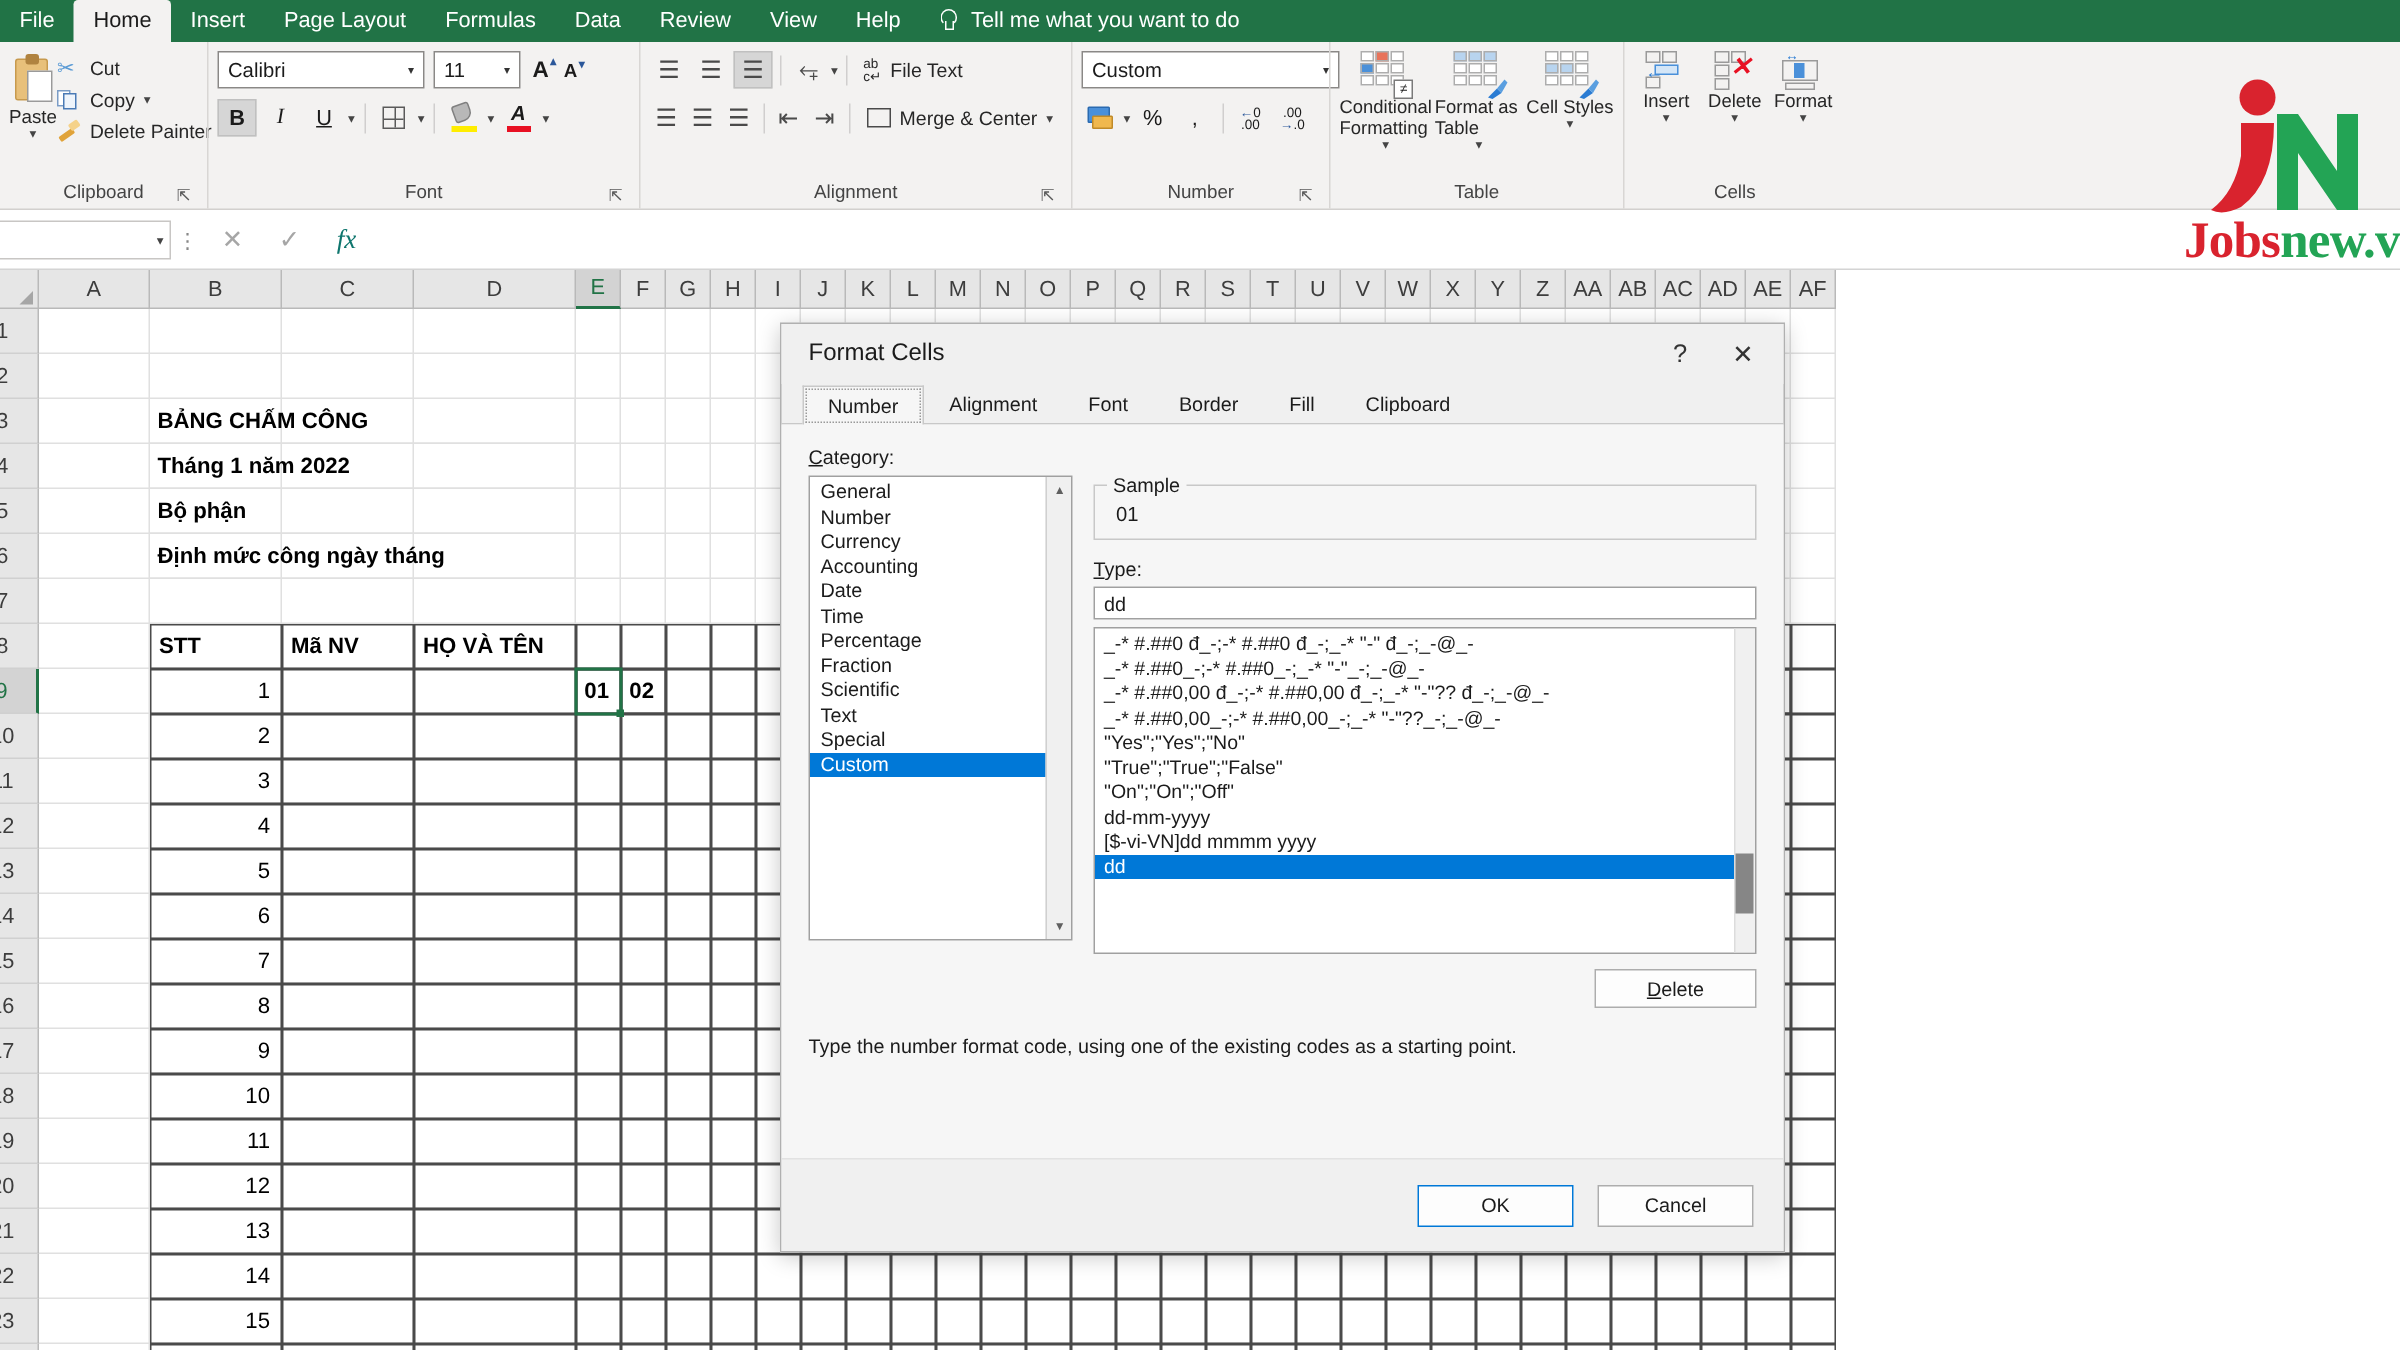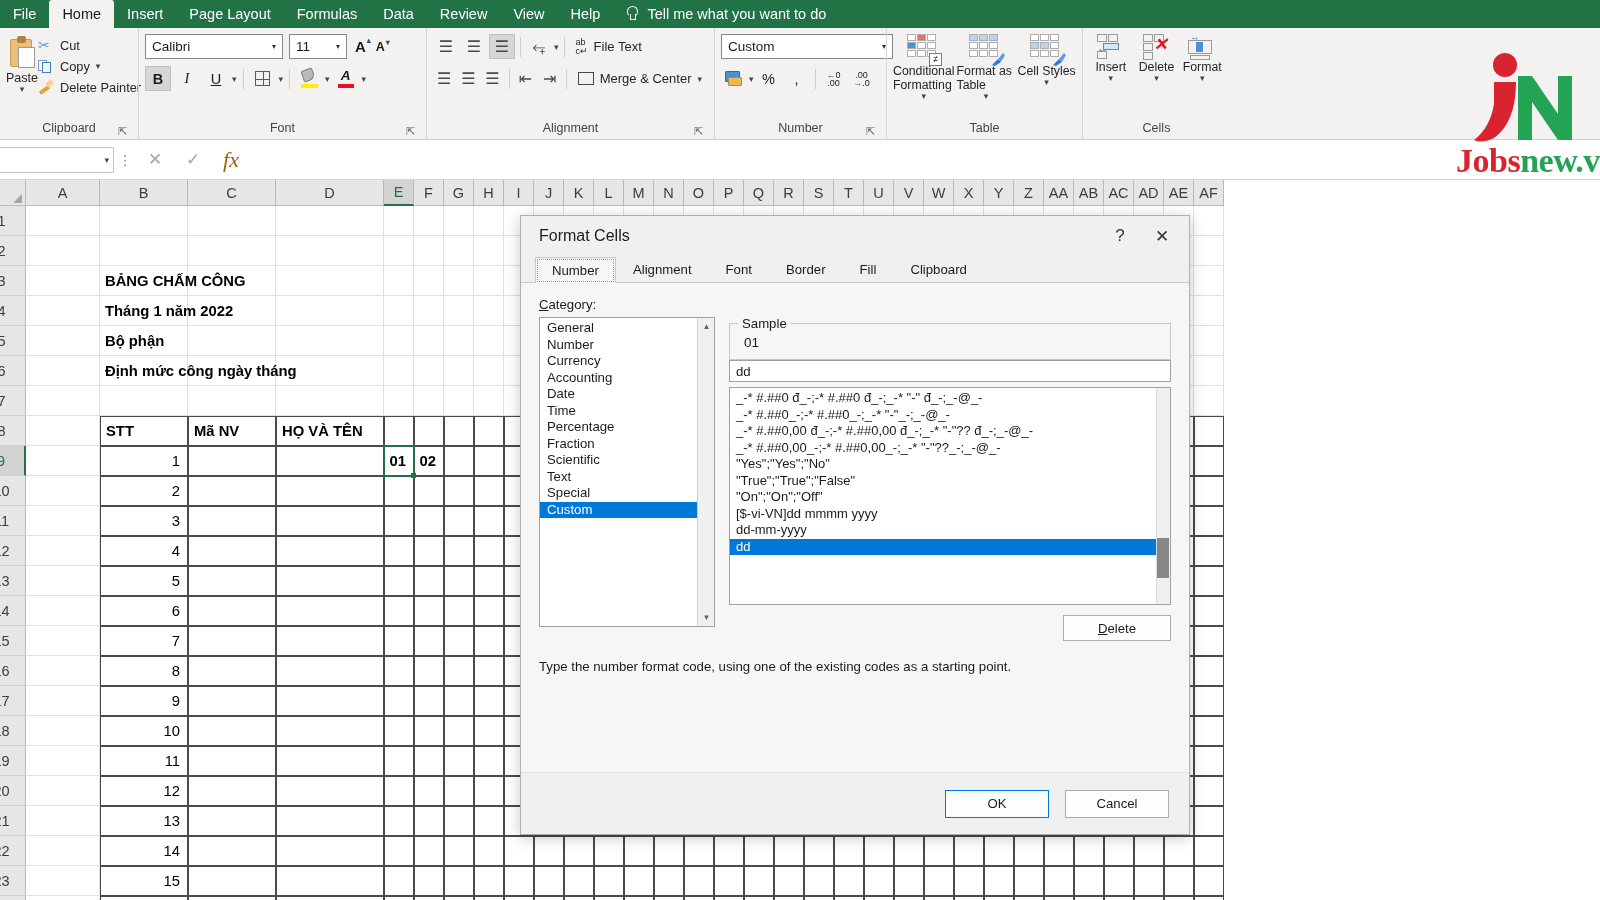--- a/index.html
+++ b/index.html
@@ -156,21 +156,21 @@
   }
   .namebox {
     width:142px; height:26px; margin-left:-28px; background:#fff; border:1px solid #c8c6c4;
     display:flex; align-items:center; padding:0 4px 0 10px; font-size:14px; color:#1b1b1b;
   }
   .namebox .nv{flex:1;}
   .namebox .narr{font-size:9px;color:#444;}
   .fbdots{width:22px;text-align:center;color:#888;font-size:14px;letter-spacing:0;}
   .fbicons{display:flex;align-items:center;gap:0;}
   .fbic{width:38px;height:26px;display:flex;align-items:center;justify-content:center;font-size:17px;color:#a6a6a6;}
-  .fbic.fx{font-style:italic;font-family:"Liberation Serif",serif;color:#a16207;font-size:22px;}
+  .fbic.fx{font-style:italic;font-family:"Liberation Serif",serif;color:#0f766e;font-size:18px;}
   .fbinput{flex:1;height:26px;border:1px solid #e6e6e6;border-left:1px solid #d9d9d9;background:#fff;display:flex;align-items:center;padding-left:14px;font-size:14.5px;color:#1b1b1b;margin-right:0;}
 
   
   .gridwrap { position:absolute; top:180px; left:0; width:1600px; height:720px; background:#fff; overflow:hidden;}
   .colhdr { position:absolute; top:0; left:0; height:26px; display:flex; }
   .corner {
     width:48px; height:26px; background:#e6e6e6; border-right:1px solid #b9b9b9; border-bottom:1px solid #b9b9b9;
     position:relative; margin-left:-22px;
   }
   .corner:after{content:"";position:absolute;right:3px;bottom:2px;border-left:9px solid transparent;border-bottom:9px solid #a6a6a6;}
@@ -1960,32 +1960,33 @@
             <div class="sbup">▲</div>
             <div class="sbdn">▼</div>
           </div>
         </div>
 
         <div class="rightcol">
           <div class="sample-grp">
             <span class="sample-lg">Sample</span>
             <div class="sample-val">01</div>
           </div>
+          <div class="lbl-type"><span class="u1">T</span>ype:</div>
           <div class="typeinput">dd</div>
           <div class="typelist">
             <div class="tl-inner" id="typelist">
                 <div class="tlitem">_-* #.##0 đ_-;-* #.##0 đ_-;_-* "-" đ_-;_-@_-</div>
                 <div class="tlitem">_-* #.##0_-;-* #.##0_-;_-* "-"_-;_-@_-</div>
                 <div class="tlitem">_-* #.##0,00 đ_-;-* #.##0,00 đ_-;_-* "-"?? đ_-;_-@_-</div>
                 <div class="tlitem">_-* #.##0,00_-;-* #.##0,00_-;_-* "-"??_-;_-@_-</div>
                 <div class="tlitem">"Yes";"Yes";"No"</div>
                 <div class="tlitem">"True";"True";"False"</div>
                 <div class="tlitem">"On";"On";"Off"</div>
+                <div class="tlitem">dd-mm-yyyy</div>
                 <div class="tlitem">[$-vi-VN]dd mmmm yyyy</div>
-                <div class="tlitem">dd-mm-yyyy</div>
                 <div class="tlitem sel">dd</div>
               </div>
             <div class="tlsb">
               <div class="tlthumb" style="top:150px;"></div>
             </div>
           </div>
           <div class="delrow">
             <div class="btn btn-del"><span class="u1">D</span>elete</div>
           </div>
         </div>

